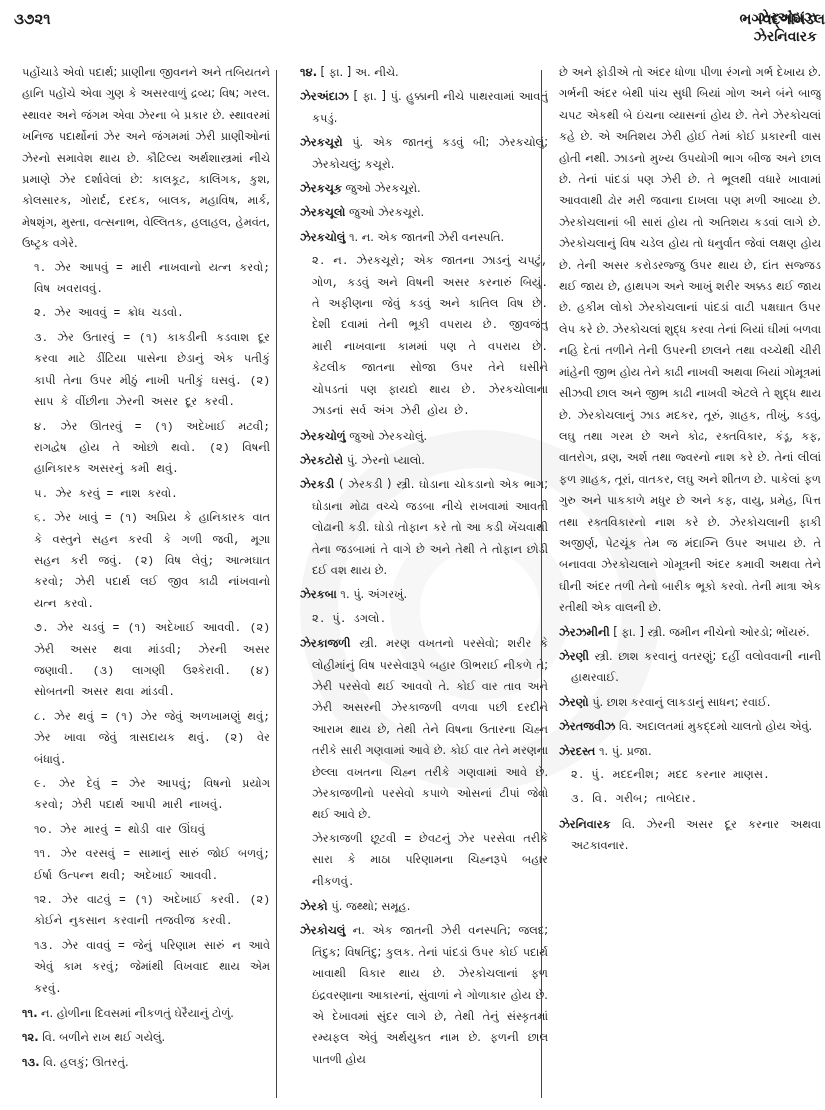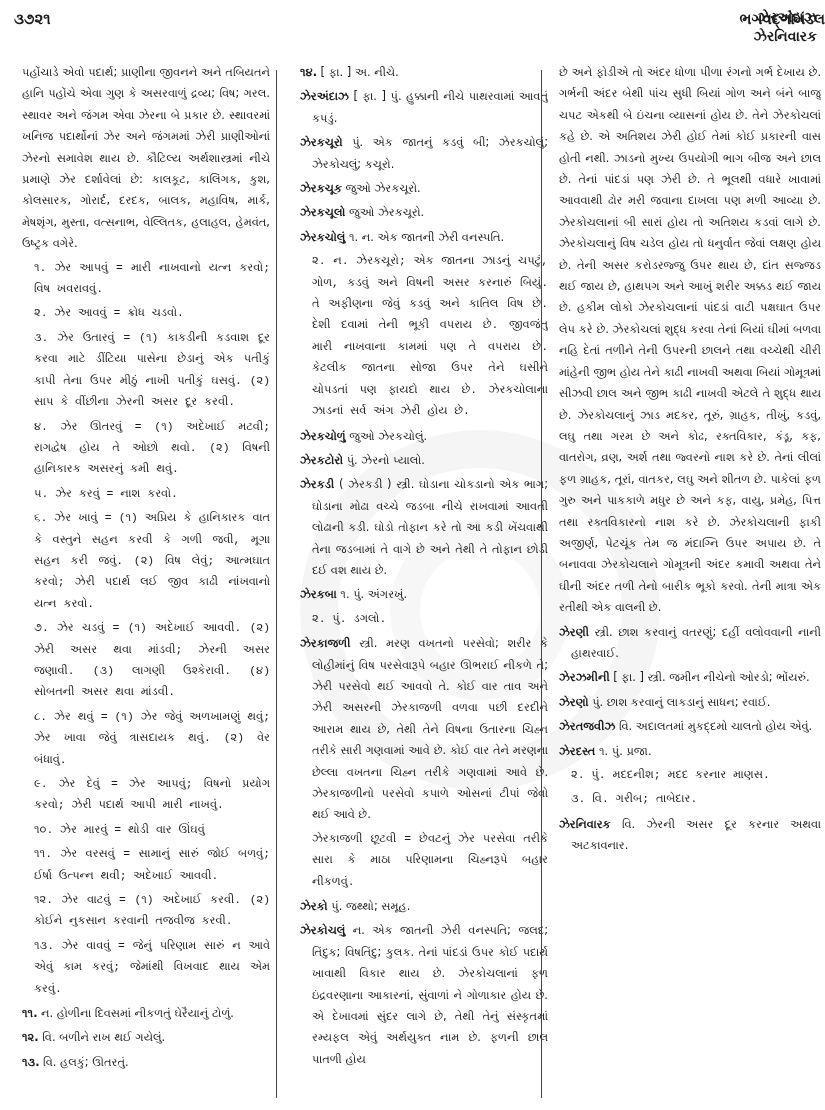--- a/index.html
+++ b/index.html
@@ -85,22 +85,22 @@
         <div class="p hang"><span class="hw">ઝેરકબા</span><span> ૧. પું. અંગરખું.</span></div>
         <div class="p indent"><span>૨. પું. ડગલો.</span></div>
         <div class="p hang"><span class="hw">ઝેરકાજળી</span><span> સ્ત્રી. મરણ વખતનો પરસેવો; શરીર કે લોહીમાંનું વિષ પરસેવારૂપે બહાર ઊભરાઈ નીકળે તે; ઝેરી પરસેવો થઈ આવવો તે. કોઈ વાર તાવ અને ઝેરી અસરની ઝેરકાજળી વળવા પછી દરદીને આરામ થાય છે, તેથી તેને વિષના ઉતારના ચિહ્ન તરીકે સારી ગણવામાં આવે છે. કોઈ વાર તેને મરણના છેલ્લા વખતના ચિહ્ન તરીકે ગણવામાં આવે છે. ઝેરકાજળીનો પરસેવો કપાળે ઓસનાં ટીપાં જેવો થઈ આવે છે.</span></div>
         <div class="p indent"><span>ઝેરકાજળી છૂટવી = છેવટનું ઝેર પરસેવા તરીકે સારા કે માઠા પરિણામના ચિહ્નરૂપે બહાર નીકળવું.</span></div>
         <div class="p hang"><span class="hw">ઝેરકો</span><span> પું. જથ્થો; સમૂહ.</span></div>
         <div class="p hang"><span class="hw">ઝેરકોચલું</span><span> ન. એક જાતની ઝેરી વનસ્પતિ; જલદ; તિંદુક; વિષતિંદુ; કુલક. તેનાં પાંદડાં ઉપર કોઈ પદાર્થ ખાવાથી વિકાર થાય છે. ઝેરકોચલાનાં ફળ ઇંદ્રવરણાના આકારનાં, સુંવાળાં ને ગોળાકાર હોય છે. એ દેખાવમાં સુંદર લાગે છે, તેથી તેનું સંસ્કૃતમાં રમ્યફલ એવું અર્થયુક્ત નામ છે. ફળની છાલ પાતળી હોય</span></div>
       </div>
     <div class="divider divider-2"></div>
     <div class="col col-3">
         <div class="p"><span>છે અને ફોડીએ તો અંદર ધોળા પીળા રંગનો ગર્ભ દેખાય છે. ગર્ભની અંદર બેથી પાંચ સુધી બિયાં ગોળ અને બંને બાજુ ચપટ એકથી બે ઇંચના વ્યાસનાં હોય છે. તેને ઝેરકોચલાં કહે છે. એ અતિશય ઝેરી હોઈ તેમાં કોઈ પ્રકારની વાસ હોતી નથી. ઝાડનો મુખ્ય ઉપયોગી ભાગ બીજ અને છાલ છે. તેનાં પાંદડાં પણ ઝેરી છે. તે ભૂલથી વધારે ખાવામાં આવવાથી ઢોર મરી જવાના દાખલા પણ મળી આવ્યા છે. ઝેરકોચલાનાં બી સારાં હોય તો અતિશય કડવાં લાગે છે. ઝેરકોચલાનું વિષ ચડેલ હોય તો ધનુર્વાત જેવાં લક્ષણ હોય છે. તેની અસર કરોડરજ્જુ ઉપર થાય છે, દાંત સજ્જડ થઈ જાય છે, હાથપગ અને આખું શરીર અક્કડ થઈ જાય છે. હકીમ લોકો ઝેરકોચલાનાં પાંદડાં વાટી પક્ષઘાત ઉપર લેપ કરે છે. ઝેરકોચલાં શુદ્ધ કરવા તેનાં બિયાં ઘીમાં બળવા નહિ દેતાં તળીને તેની ઉપરની છાલને તથા વચ્ચેથી ચીરી માંહેની જીભ હોય તેને કાઢી નાખવી અથવા બિયાં ગોમૂત્રમાં સીઝવી છાલ અને જીભ કાઢી નાખવી એટલે તે શુદ્ધ થાય છે. ઝેરકોચલાનું ઝાડ મદકર, તૂરું, ગ્રાહક, તીખું, કડવું, લઘુ તથા ગરમ છે અને કોઢ, રક્તવિકાર, કંડૂ, કફ, વાતરોગ, વ્રણ, અર્શ તથા જ્વરનો નાશ કરે છે. તેનાં લીલાં ફળ ગ્રાહક, તૂરાં, વાતકર, લઘુ અને શીતળ છે. પાકેલાં ફળ ગુરુ અને પાકકાળે મધુર છે અને કફ, વાયુ, પ્રમેહ, પિત્ત તથા રક્તવિકારનો નાશ કરે છે. ઝેરકોચલાની ફાકી અજીર્ણ, પેટચૂંક તેમ જ મંદાગ્નિ ઉપર અપાય છે. તે બનાવવા ઝેરકોચલાને ગોમૂત્રની અંદર કમાવી અથવા તેને ઘીની અંદર તળી તેનો બારીક ભૂકો કરવો. તેની માત્રા એક રતીથી એક વાલની છે.</span></div>
+        <div class="p hang"><span class="hw">ઝેરઝમીની</span><span> [ ફા. ] સ્ત્રી. જમીન નીચેનો ઓરડો; ભોંયરું.</span></div>
         <div class="p hang"><span class="hw">ઝેરણી</span><span> સ્ત્રી. છાશ કરવાનું વતરણું; દહીં વલોવવાની નાની હાથરવાઈ.</span></div>
-        <div class="p hang"><span class="hw">ઝેરઝમીની</span><span> [ ફા. ] સ્ત્રી. જમીન નીચેનો ઓરડો; ભોંયરું.</span></div>
         <div class="p hang"><span class="hw">ઝેરણો</span><span> પું. છાશ કરવાનું લાકડાનું સાધન; રવાઈ.</span></div>
         <div class="p hang"><span class="hw">ઝેરતજવીઝ</span><span> વિ. અદાલતમાં મુકદ્દમો ચાલતો હોય એવું.</span></div>
         <div class="p hang"><span class="hw">ઝેરદસ્ત</span><span> ૧. પું. પ્રજા.</span></div>
         <div class="p indent"><span>૨. પું. મદદનીશ; મદદ કરનાર માણસ.</span></div>
         <div class="p indent"><span>૩. વિ. ગરીબ; તાબેદાર.</span></div>
         <div class="p hang"><span class="hw">ઝેરનિવારક</span><span> વિ. ઝેરની અસર દૂર કરનાર અથવા અટકાવનાર.</span></div>
       </div>
   </div>
 </div>
 

